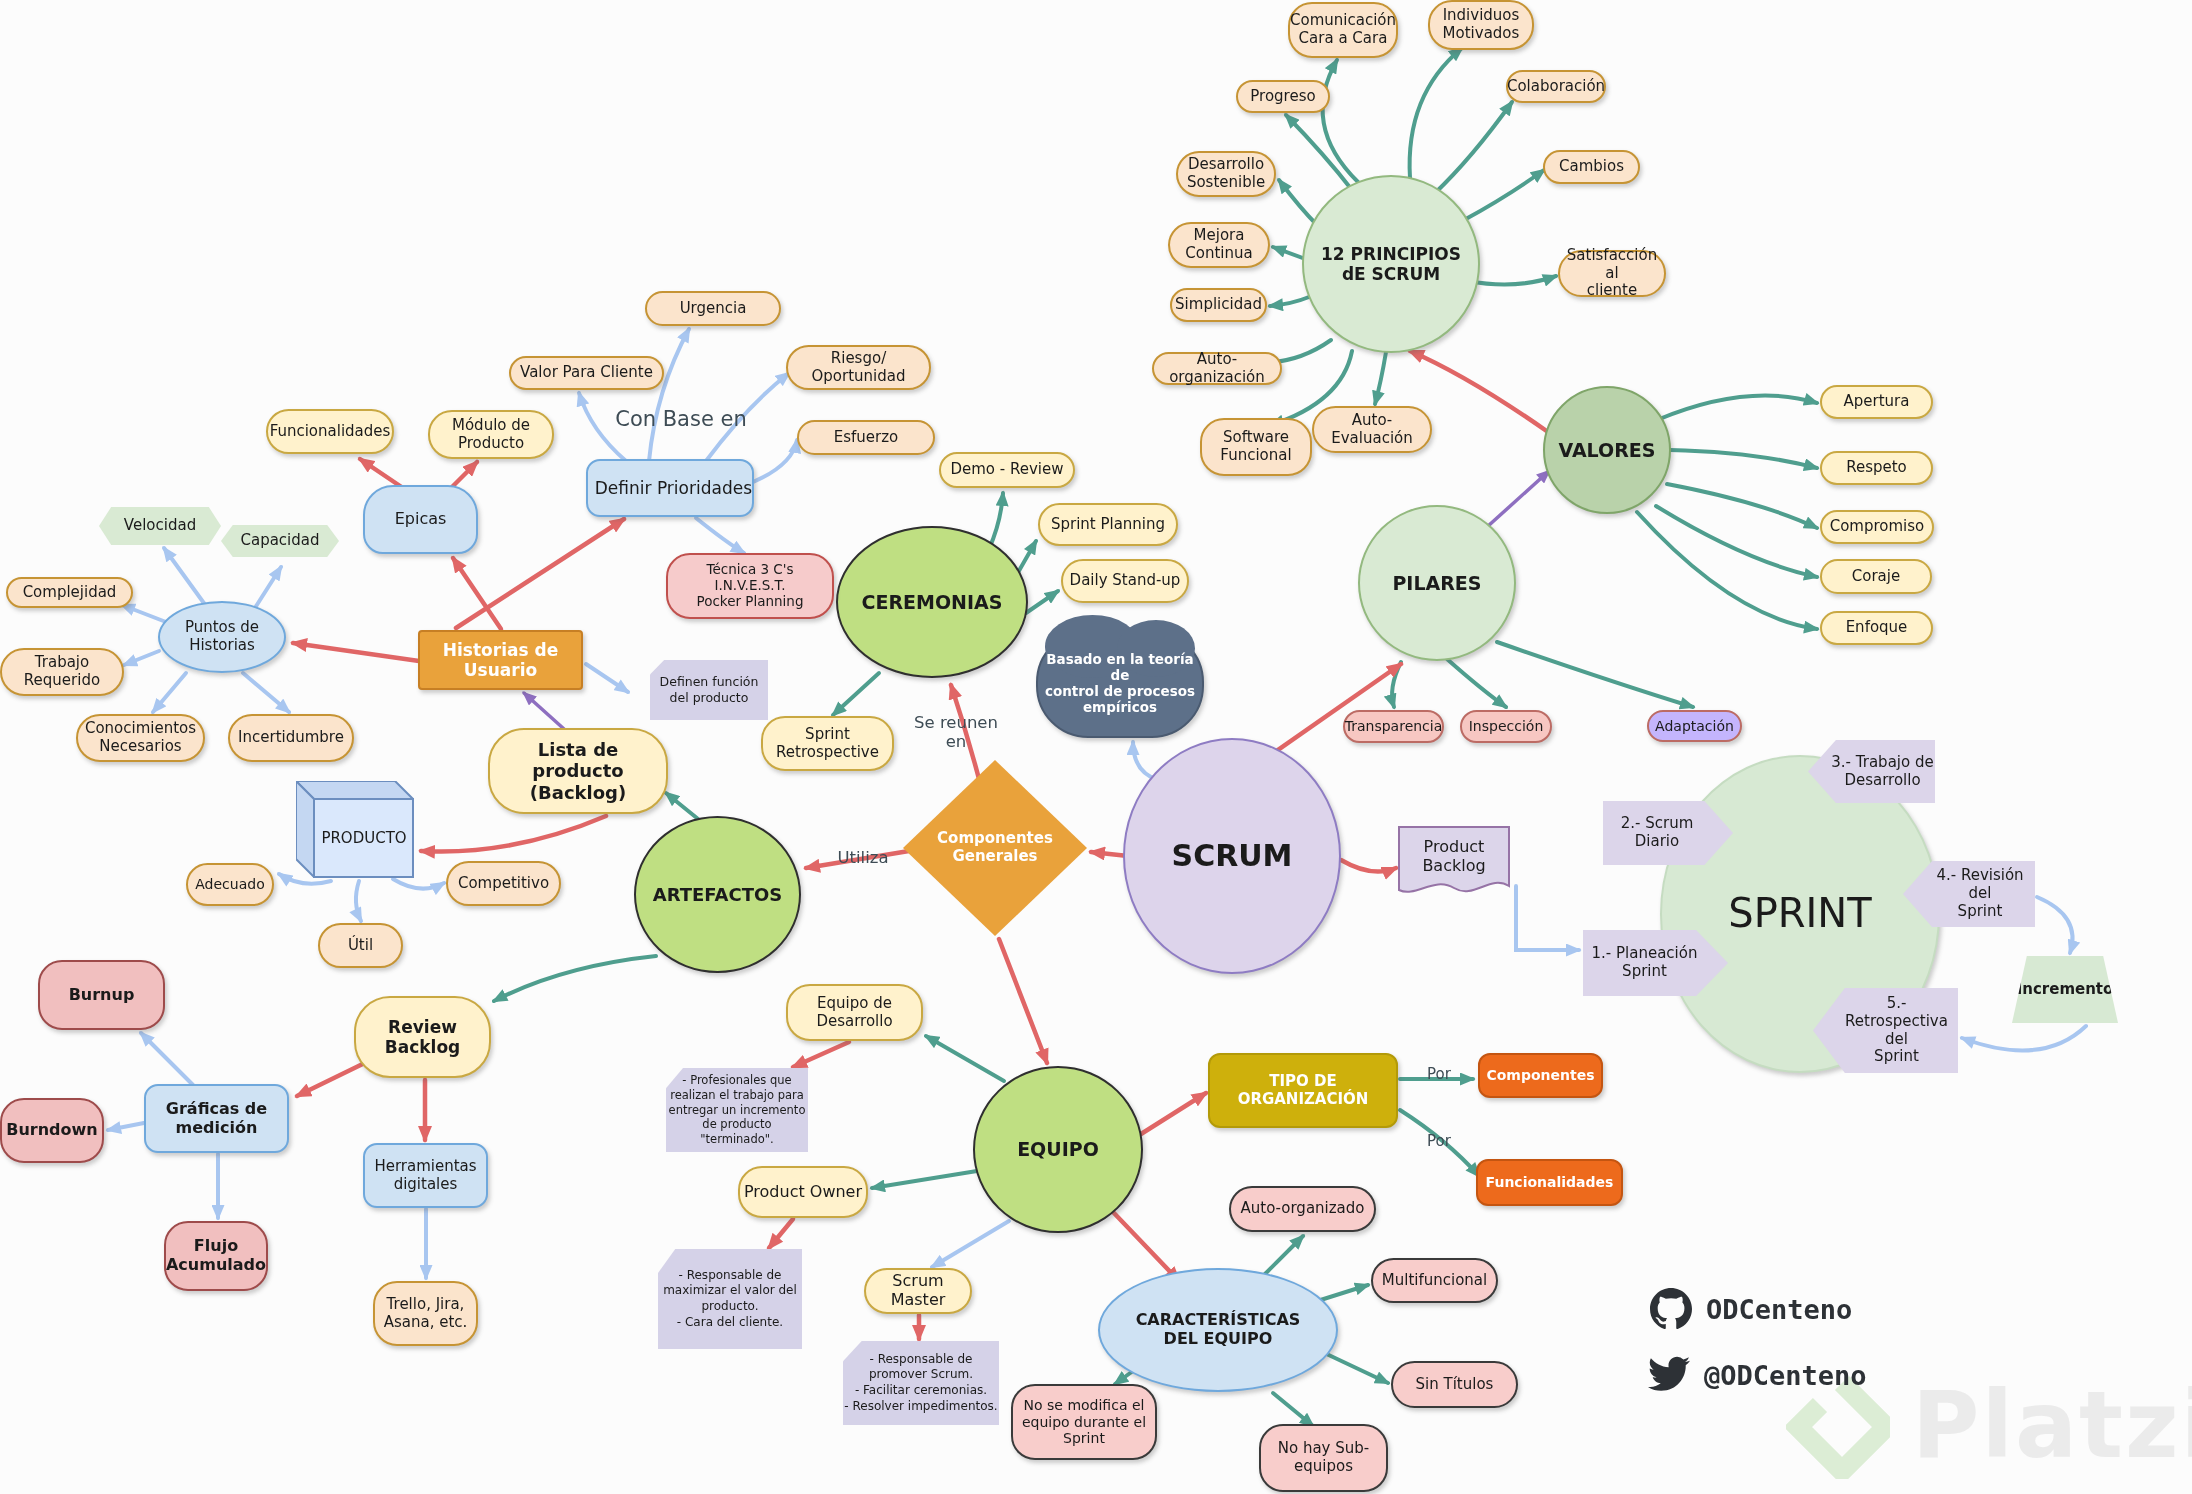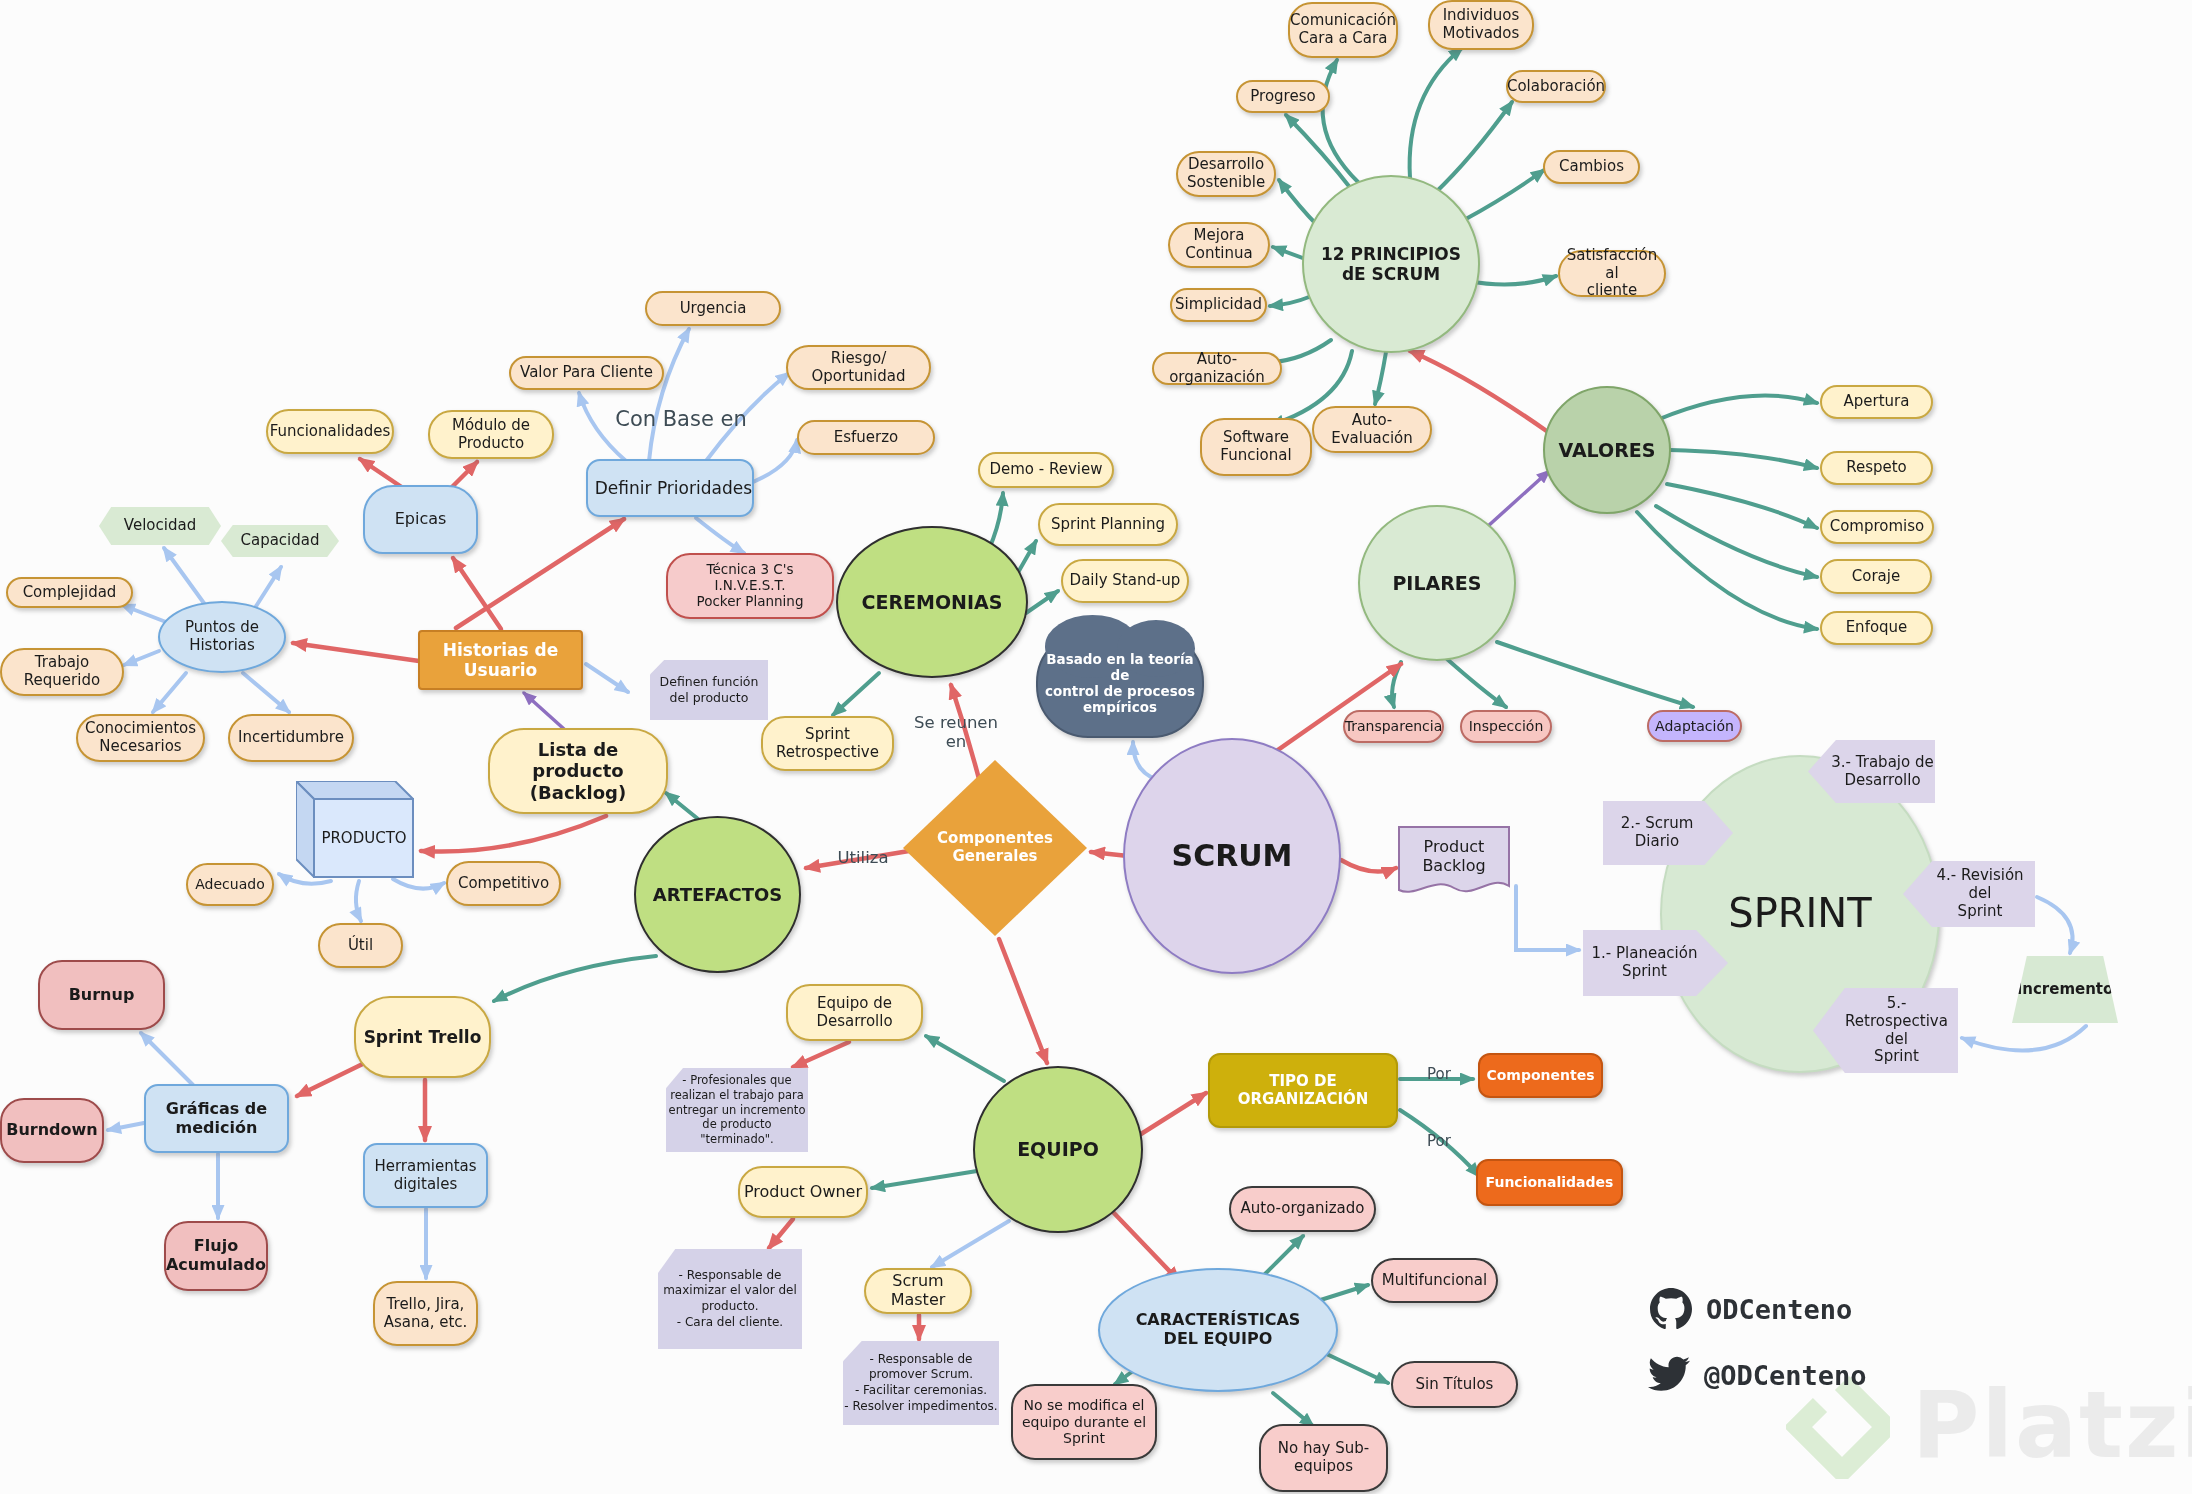--- a/index.html
+++ b/index.html
@@ -192,21 +192,21 @@
 Sprint</span></div>
       <div class="node s-pent-r" style="left: 1603px; top: 801px; width: 130px; height: 64px; font-size: 15px; background: rgb(220, 213, 234); filter: drop-shadow(rgb(150, 115, 166) 0px 0px 1.2px) drop-shadow(rgb(150, 115, 166) 0px 0px 1.2px) drop-shadow(rgba(0, 0, 0, 0.22) 2px 3px 2px);"><span class="lbl">2.- Scrum Diario</span></div>
       <div class="node s-pent-l" style="left: 1808px; top: 740px; width: 127px; height: 63px; font-size: 15px; background: rgb(220, 213, 234); filter: drop-shadow(rgb(150, 115, 166) 0px 0px 1.2px) drop-shadow(rgb(150, 115, 166) 0px 0px 1.2px) drop-shadow(rgba(0, 0, 0, 0.22) 2px 3px 2px);"><span class="lbl">3.- Trabajo de
 Desarrollo</span></div>
       <div class="node s-pent-l" style="left: 1903px; top: 861px; width: 132px; height: 66px; font-size: 15px; background: rgb(220, 213, 234); filter: drop-shadow(rgb(150, 115, 166) 0px 0px 1.2px) drop-shadow(rgb(150, 115, 166) 0px 0px 1.2px) drop-shadow(rgba(0, 0, 0, 0.22) 2px 3px 2px);"><span class="lbl">4.- Revisión del
 Sprint</span></div>
       <div class="node s-pent-l" style="left: 1813px; top: 988px; width: 145px; height: 85px; font-size: 15px; background: rgb(220, 213, 234); filter: drop-shadow(rgb(150, 115, 166) 0px 0px 1.2px) drop-shadow(rgb(150, 115, 166) 0px 0px 1.2px) drop-shadow(rgba(0, 0, 0, 0.22) 2px 3px 2px);"><span class="lbl">5.- Retrospectiva del
 Sprint</span></div>
       <div class="node s-trap b" style="left: 2012px; top: 956px; width: 106px; height: 67px; font-size: 15px; background: rgb(215, 233, 211); filter: drop-shadow(rgb(197, 220, 193) 0px 0px 1.2px) drop-shadow(rgb(197, 220, 193) 0px 0px 1.2px) drop-shadow(rgba(0, 0, 0, 0.22) 2px 3px 2px);"><span class="lbl">Incremento</span></div>
       <div class="node s-circle b shadow" style="left: 836px; top: 526px; width: 192px; height: 152px; font-size: 19px; background: rgb(191, 223, 130); border: 2px solid rgb(47, 47, 47);"><span class="lbl">CEREMONIAS</span></div>
-      <div class="node s-pill shadow" style="left: 978px; top: 452px; width: 136px; height: 36px; font-size: 15px; background: rgb(255, 242, 204); border: 2px solid rgb(201, 168, 66);"><span class="lbl">Demo - Review</span></div>
+      <div class="node s-pill shadow" style="left: 939px; top: 452px; width: 136px; height: 36px; font-size: 15px; background: rgb(255, 242, 204); border: 2px solid rgb(201, 168, 66);"><span class="lbl">Demo - Review</span></div>
       <div class="node s-pill shadow" style="left: 1038px; top: 503px; width: 140px; height: 43px; font-size: 15px; background: rgb(255, 242, 204); border: 2px solid rgb(201, 168, 66);"><span class="lbl">Sprint Planning</span></div>
       <div class="node s-pill shadow" style="left: 1061px; top: 559px; width: 128px; height: 44px; font-size: 15px; background: rgb(255, 242, 204); border: 2px solid rgb(201, 168, 66);"><span class="lbl">Daily Stand-up</span></div>
       <div class="node s-pill shadow" style="left: 761px; top: 716px; width: 133px; height: 55px; font-size: 15px; background: rgb(255, 242, 204); border: 2px solid rgb(201, 168, 66);"><span class="lbl">Sprint
 Retrospective</span></div>
       <div class="node s-pill shadow" style="left: 645px; top: 291px; width: 136px; height: 35px; font-size: 15px; background: rgb(251, 228, 204); border: 2px solid rgb(198, 148, 52);"><span class="lbl">Urgencia</span></div>
       <div class="node s-pill shadow" style="left: 509px; top: 356px; width: 155px; height: 34px; font-size: 15px; background: rgb(251, 228, 204); border: 2px solid rgb(198, 148, 52);"><span class="lbl">Valor Para Cliente</span></div>
       <div class="node s-pill shadow" style="left: 786px; top: 345px; width: 145px; height: 45px; font-size: 15px; background: rgb(251, 228, 204); border: 2px solid rgb(198, 148, 52);"><span class="lbl">Riesgo/
 Oportunidad</span></div>
       <div class="node s-pill shadow" style="left: 797px; top: 420px; width: 138px; height: 35px; font-size: 15px; background: rgb(251, 228, 204); border: 2px solid rgb(198, 148, 52);"><span class="lbl">Esfuerzo</span></div>
       <div class="node s-text" style="left: 608px; top: 404px; width: 146px; height: 30px; font-size: 21px; color: rgb(62, 76, 85);"><span class="lbl">Con Base en</span></div>
@@ -242,21 +242,21 @@
       <div class="node s-pill shadow" style="left: 186px; top: 855px; width: 88px; height: 43px; font-size: 14px; background: rgb(251, 228, 204); border: 2px solid rgb(198, 148, 52); margin-top: 8px;"><span class="lbl">Adecuado</span></div>
       <div class="node s-pill shadow" style="left: 446px; top: 861px; width: 115px; height: 45px; font-size: 15px; background: rgb(251, 228, 204); border: 2px solid rgb(198, 148, 52);"><span class="lbl">Competitivo</span></div>
       <div class="node s-pill shadow" style="left: 318px; top: 923px; width: 85px; height: 45px; font-size: 15px; background: rgb(251, 228, 204); border: 2px solid rgb(198, 148, 52);"><span class="lbl">Útil</span></div>
       <div class="node s-circle b shadow" style="left: 634px; top: 816px; width: 167px; height: 157px; font-size: 18px; background: rgb(191, 223, 130); border: 2px solid rgb(47, 47, 47);"><span class="lbl">ARTEFACTOS</span></div>
       <div class="node s-pill b shadow" style="left: 38px; top: 960px; width: 127px; height: 70px; font-size: 16px; background: rgb(241, 191, 191); border: 2px solid rgb(158, 75, 75);"><span class="lbl">Burnup</span></div>
       <div class="node s-pill b shadow" style="left: 0px; top: 1098px; width: 104px; height: 65px; font-size: 16px; background: rgb(241, 191, 191); border: 2px solid rgb(158, 75, 75);"><span class="lbl">Burndown</span></div>
       <div class="node s-rounded b shadow" style="left: 144px; top: 1084px; width: 145px; height: 69px; font-size: 16px; background: rgb(207, 226, 243); border: 2px solid rgb(111, 168, 220);"><span class="lbl">Gráficas de
 medición</span></div>
       <div class="node s-pill b shadow" style="left: 164px; top: 1221px; width: 104px; height: 70px; font-size: 16px; background: rgb(241, 191, 191); border: 2px solid rgb(158, 75, 75);"><span class="lbl">Flujo
 Acumulado</span></div>
-      <div class="node s-pill-lg b shadow" style="left: 354px; top: 996px; width: 137px; height: 82px; font-size: 17px; background: rgb(255, 242, 204); border: 2px solid rgb(201, 168, 66);"><span class="lbl">Sprint Trello</span></div>
+      <div class="node s-pill-lg b shadow" style="left: 354px; top: 996px; width: 137px; height: 82px; font-size: 17px; background: rgb(255, 242, 204); border: 2px solid rgb(201, 168, 66);"><span class="lbl">Review Backlog</span></div>
       <div class="node s-rounded shadow" style="left: 363px; top: 1143px; width: 125px; height: 65px; font-size: 15px; background: rgb(207, 226, 243); border: 2px solid rgb(111, 168, 220);"><span class="lbl">Herramientas
 digitales</span></div>
       <div class="node s-pill shadow" style="left: 373px; top: 1281px; width: 105px; height: 65px; font-size: 15px; background: rgb(251, 228, 204); border: 2px solid rgb(198, 148, 52);"><span class="lbl">Trello, Jira,
 Asana, etc.</span></div>
       <div class="node s-pill shadow" style="left: 786px; top: 984px; width: 137px; height: 57px; font-size: 15px; background: rgb(255, 242, 204); border: 2px solid rgb(201, 168, 66);"><span class="lbl">Equipo de
 Desarrollo</span></div>
       <div class="node s-note" style="left: 666px; top: 1068px; width: 142px; height: 84px; font-size: 11.5px; background: rgb(213, 210, 232); filter: drop-shadow(rgb(141, 137, 169) 0px 0px 1.2px) drop-shadow(rgb(141, 137, 169) 0px 0px 1.2px) drop-shadow(rgba(0, 0, 0, 0.22) 2px 3px 2px);"><span class="lbl">- Profesionales que
 realizan el trabajo para
 entregar un incremento
 de producto "terminado".</span></div>

